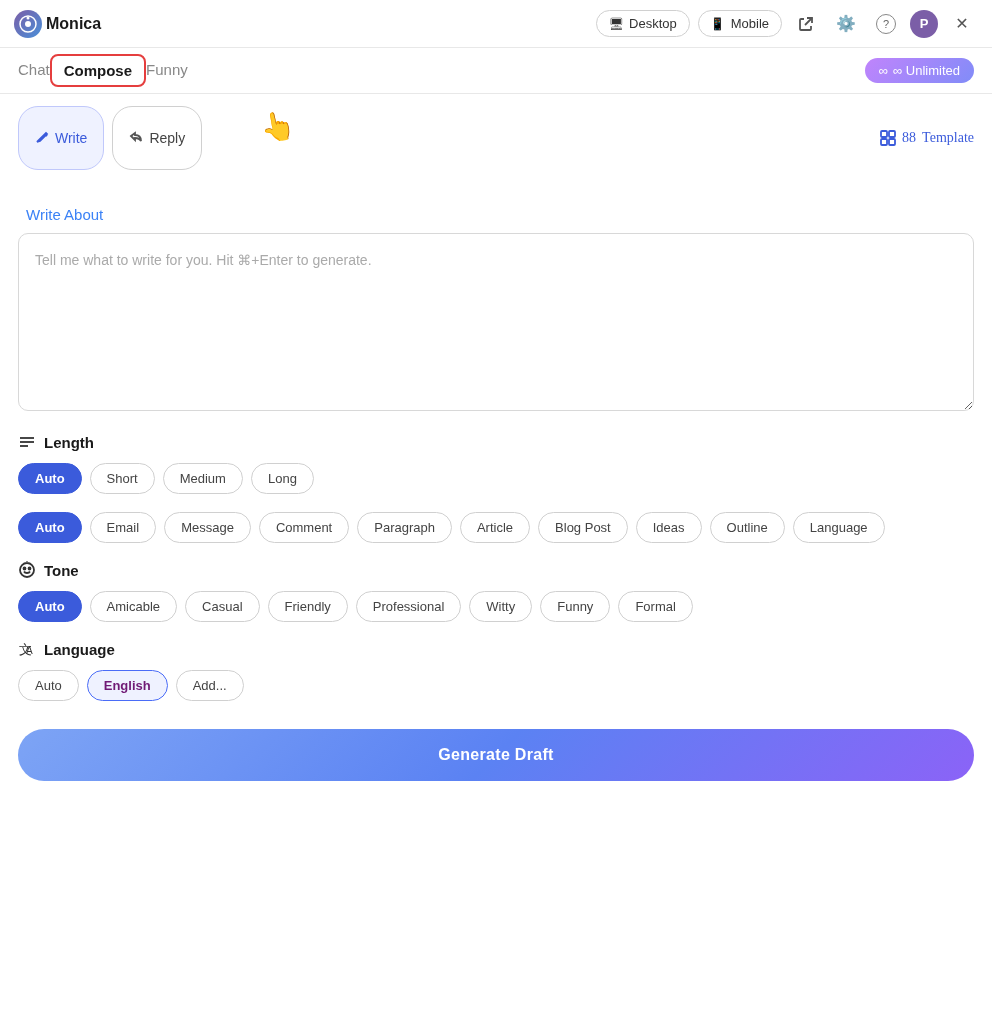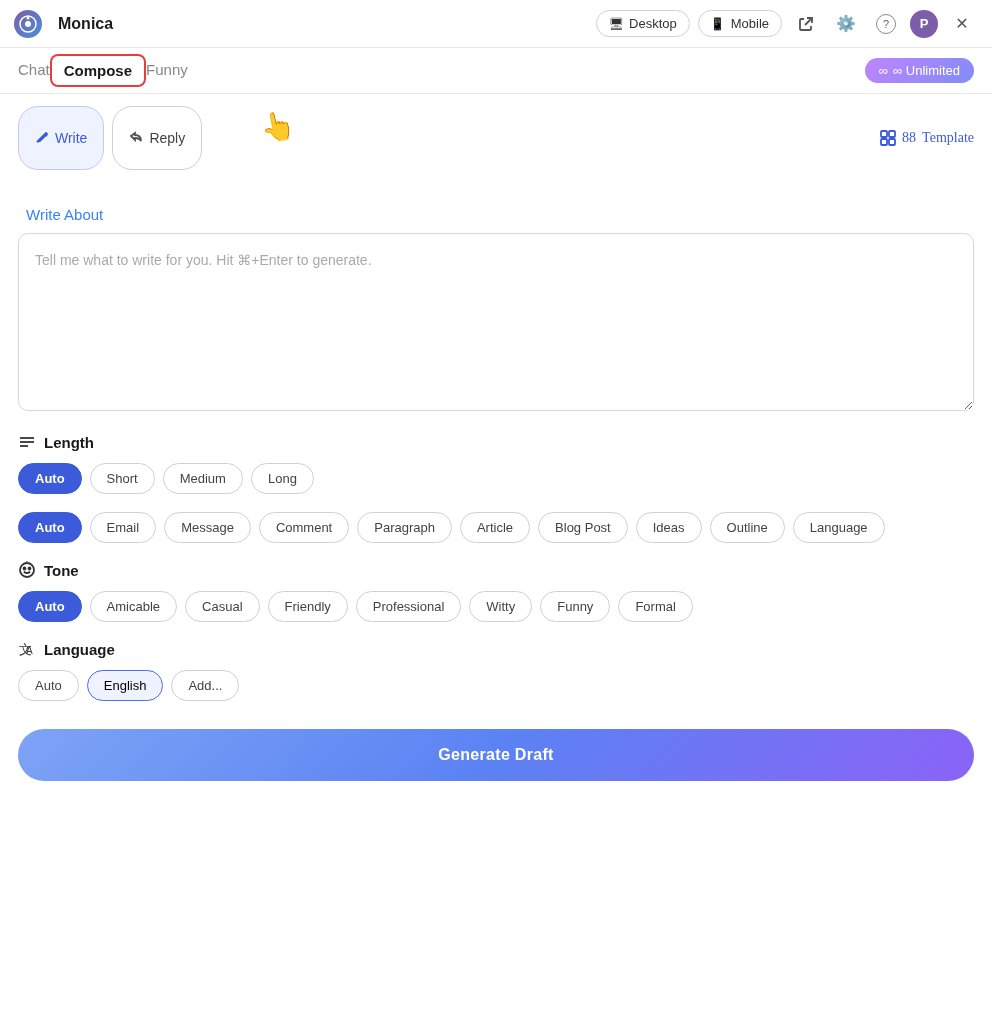--- a/index.html
+++ b/index.html
@@ -16,21 +16,21 @@
       display: flex;
       align-items: center;
       justify-content: space-between;
       padding: 8px 14px;
       border-bottom: 1px solid #e8e8e8;
       height: 48px;
     }
     .title-bar-left {
       display: flex;
       align-items: center;
-      gap: 16px;
+      gap: 4px;
     }
     .app-icon {
       width: 28px;
       height: 28px;
       border-radius: 50%;
       background: linear-gradient(135deg, #7b5ea7, #4a90d9);
       display: flex;
       align-items: center;
       justify-content: center;
       color: white;
@@ -237,22 +237,22 @@
     }
     .chip.selected {
       background: #3b5bdb;
       border-color: #3b5bdb;
       color: #fff;
       font-weight: 600;
     }
     .chip.selected-outline {
       background: #eff2ff;
       border-color: #4a6cf7;
-      color: #000000;
-      font-weight: 400;
+      color: #701a75;
+      font-weight: 700;
     }
 
     
     .generate-btn {
       width: 100%;
       padding: 17px;
       background: linear-gradient(135deg, #7da4f5, #5b82f3, #8b63f7);
       border: none;
       border-radius: 30px;
       color: white;

